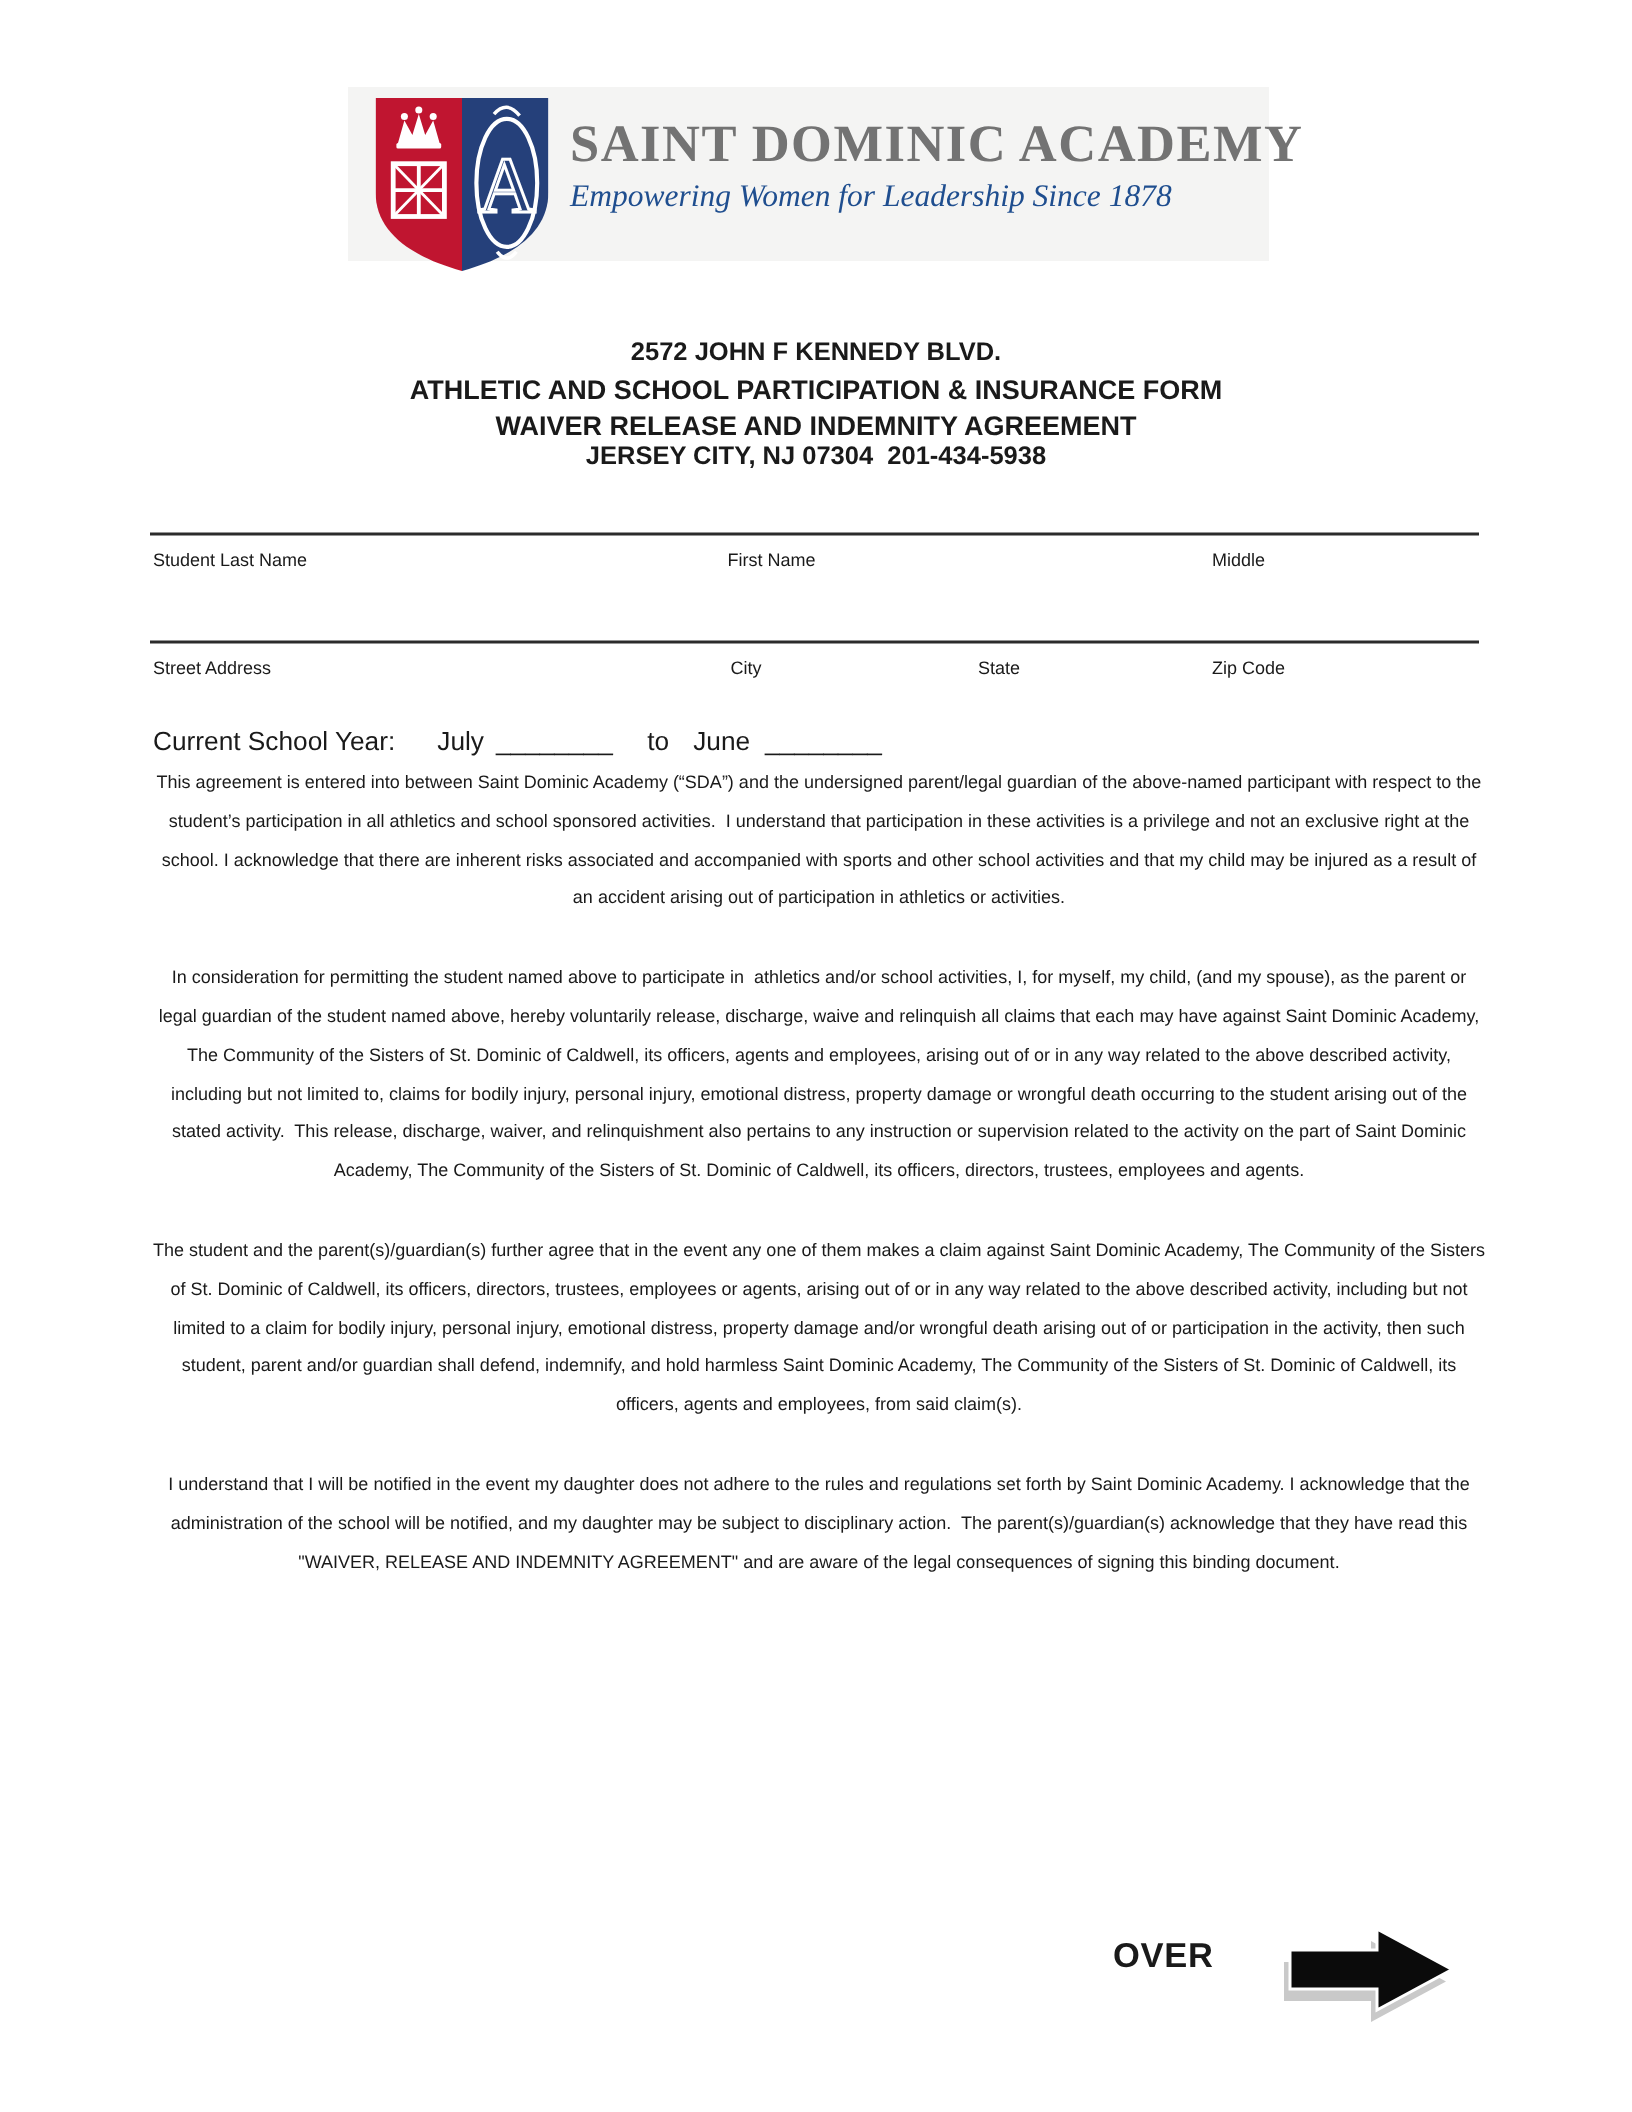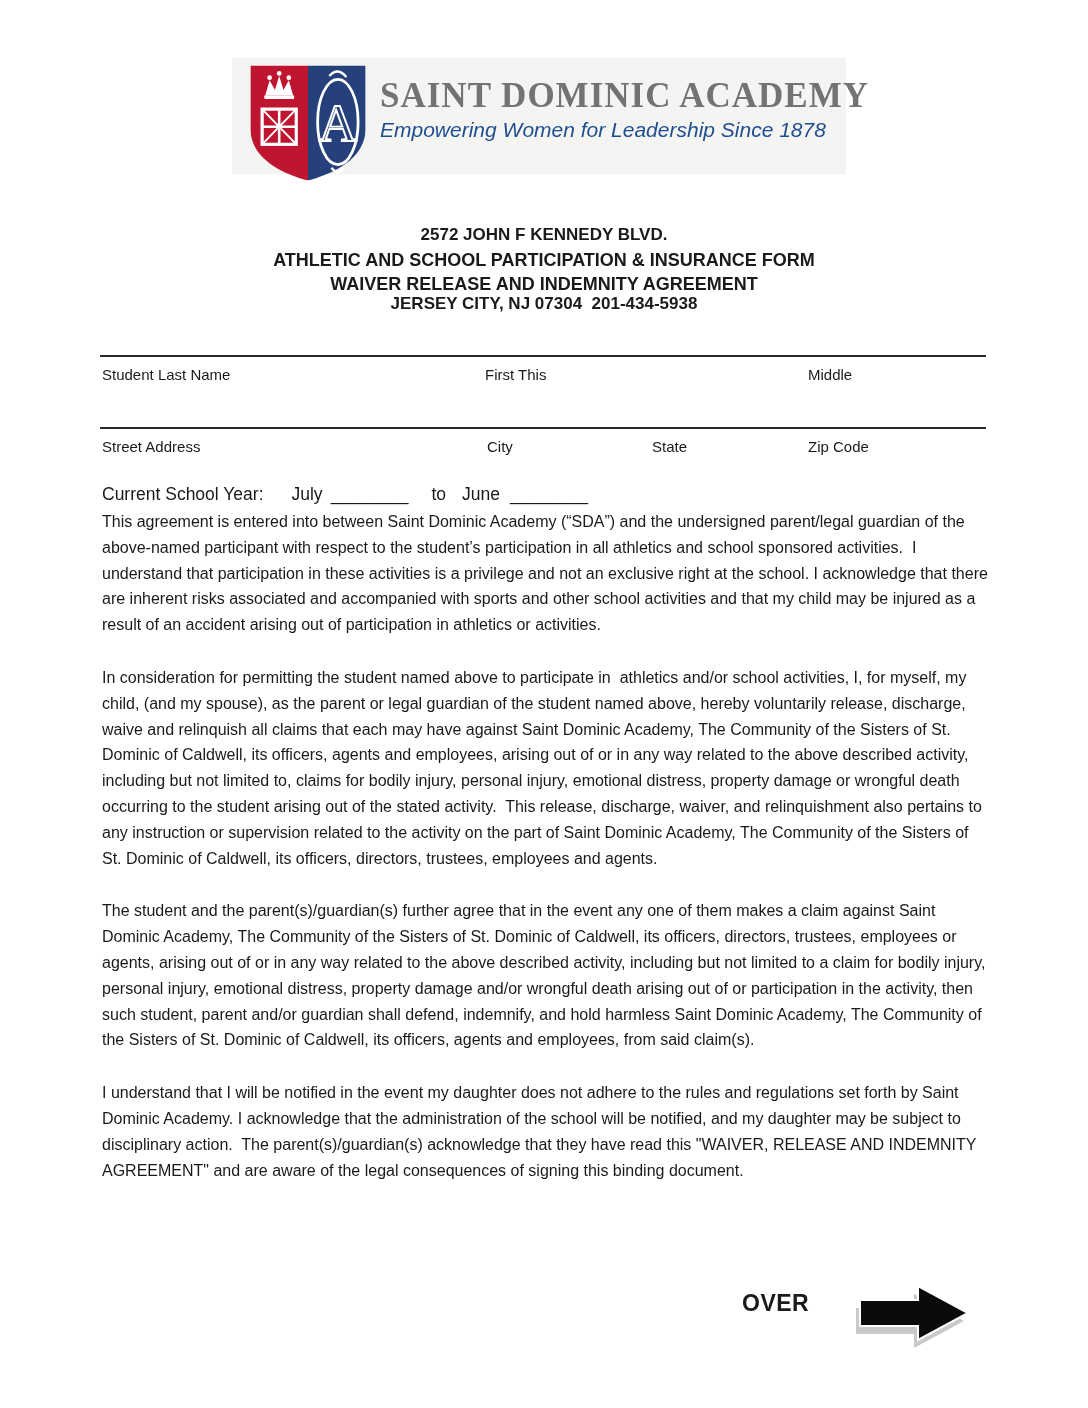--- a/index.html
+++ b/index.html
@@ -33,21 +33,21 @@
   }
   .logo-name{
     font-family:"Liberation Serif", serif;
     font-weight:600;
     font-size:35px;
     letter-spacing:1px;
     color:#737373;
     white-space:nowrap;
   }
   .logo-tagline{
-    font-family:Liberation Sans, sans-serif;
+    font-family:Liberation Serif, serif;
     font-style:italic;
     font-size:21px;
     color:#1f4e8f;
     margin-top:2px;
     white-space:nowrap;
   }
   
   .address{
     position:absolute;
     left:0; top:177px;
@@ -71,42 +71,43 @@
   .rule{
     position:absolute;
     left:100px;
     width:886px;
     border-bottom:2px solid #2b2b2b;
   }
   .rule1{top:355px;}
   .rule2{top:427px;}
   .field-label{
     position:absolute;
-    font-size:15px;
+    font-size:12px;
     white-space:nowrap;
   }
   
   .school-year{
     position:absolute;
     left:102px; top:484px;
     font-size:17.5px;
     white-space:nowrap;
   }
   .school-year .w-july{margin-left:28px;}
   .school-year .w-blank1{margin-left:8px;}
   .school-year .w-to{margin-left:23px;}
   .school-year .w-june{margin-left:16px;}
   .school-year .w-blank2{margin-left:10px;}
   
   .body-copy{
     position:absolute;
     left:102px; top:509px;
     width:888px;
-    font-size:16px;
+    font-size:12px;
     line-height:25.8px;
+    text-align:center;
   }
   .body-copy p{
     margin:0;
     white-space:pre-wrap;
   }
   .body-copy p + p{margin-top:27px;}
   
   .over-label{
     position:absolute;
     left:742px; top:1290px;
@@ -171,21 +172,21 @@
     <div>JERSEY CITY, NJ 07304  201-434-5938</div>
   </div>
 
   <div class="doc-title">
     <div>ATHLETIC AND SCHOOL PARTICIPATION &amp; INSURANCE FORM</div>
     <div>WAIVER RELEASE AND INDEMNITY AGREEMENT</div>
   </div>
 
   <div class="rule rule1"></div>
   <span class="field-label" style="left:102px; top:366px;">Student Last Name</span>
-  <span class="field-label" style="left:485px; top:366px;">First This</span>
+  <span class="field-label" style="left:485px; top:366px;">First Name</span>
   <span class="field-label" style="left:808px; top:366px;">Middle</span>
 
   <div class="rule rule2"></div>
   <span class="field-label" style="left:102px; top:438px;">Street Address</span>
   <span class="field-label" style="left:487px; top:438px;">City</span>
   <span class="field-label" style="left:652px; top:438px;">State</span>
   <span class="field-label" style="left:808px; top:438px;">Zip Code</span>
 
   <div class="school-year">
     <span>Current School Year:</span><span class="w-july">July</span><span class="w-blank1">________</span><span class="w-to">to</span><span class="w-june">June</span><span class="w-blank2">________</span>

